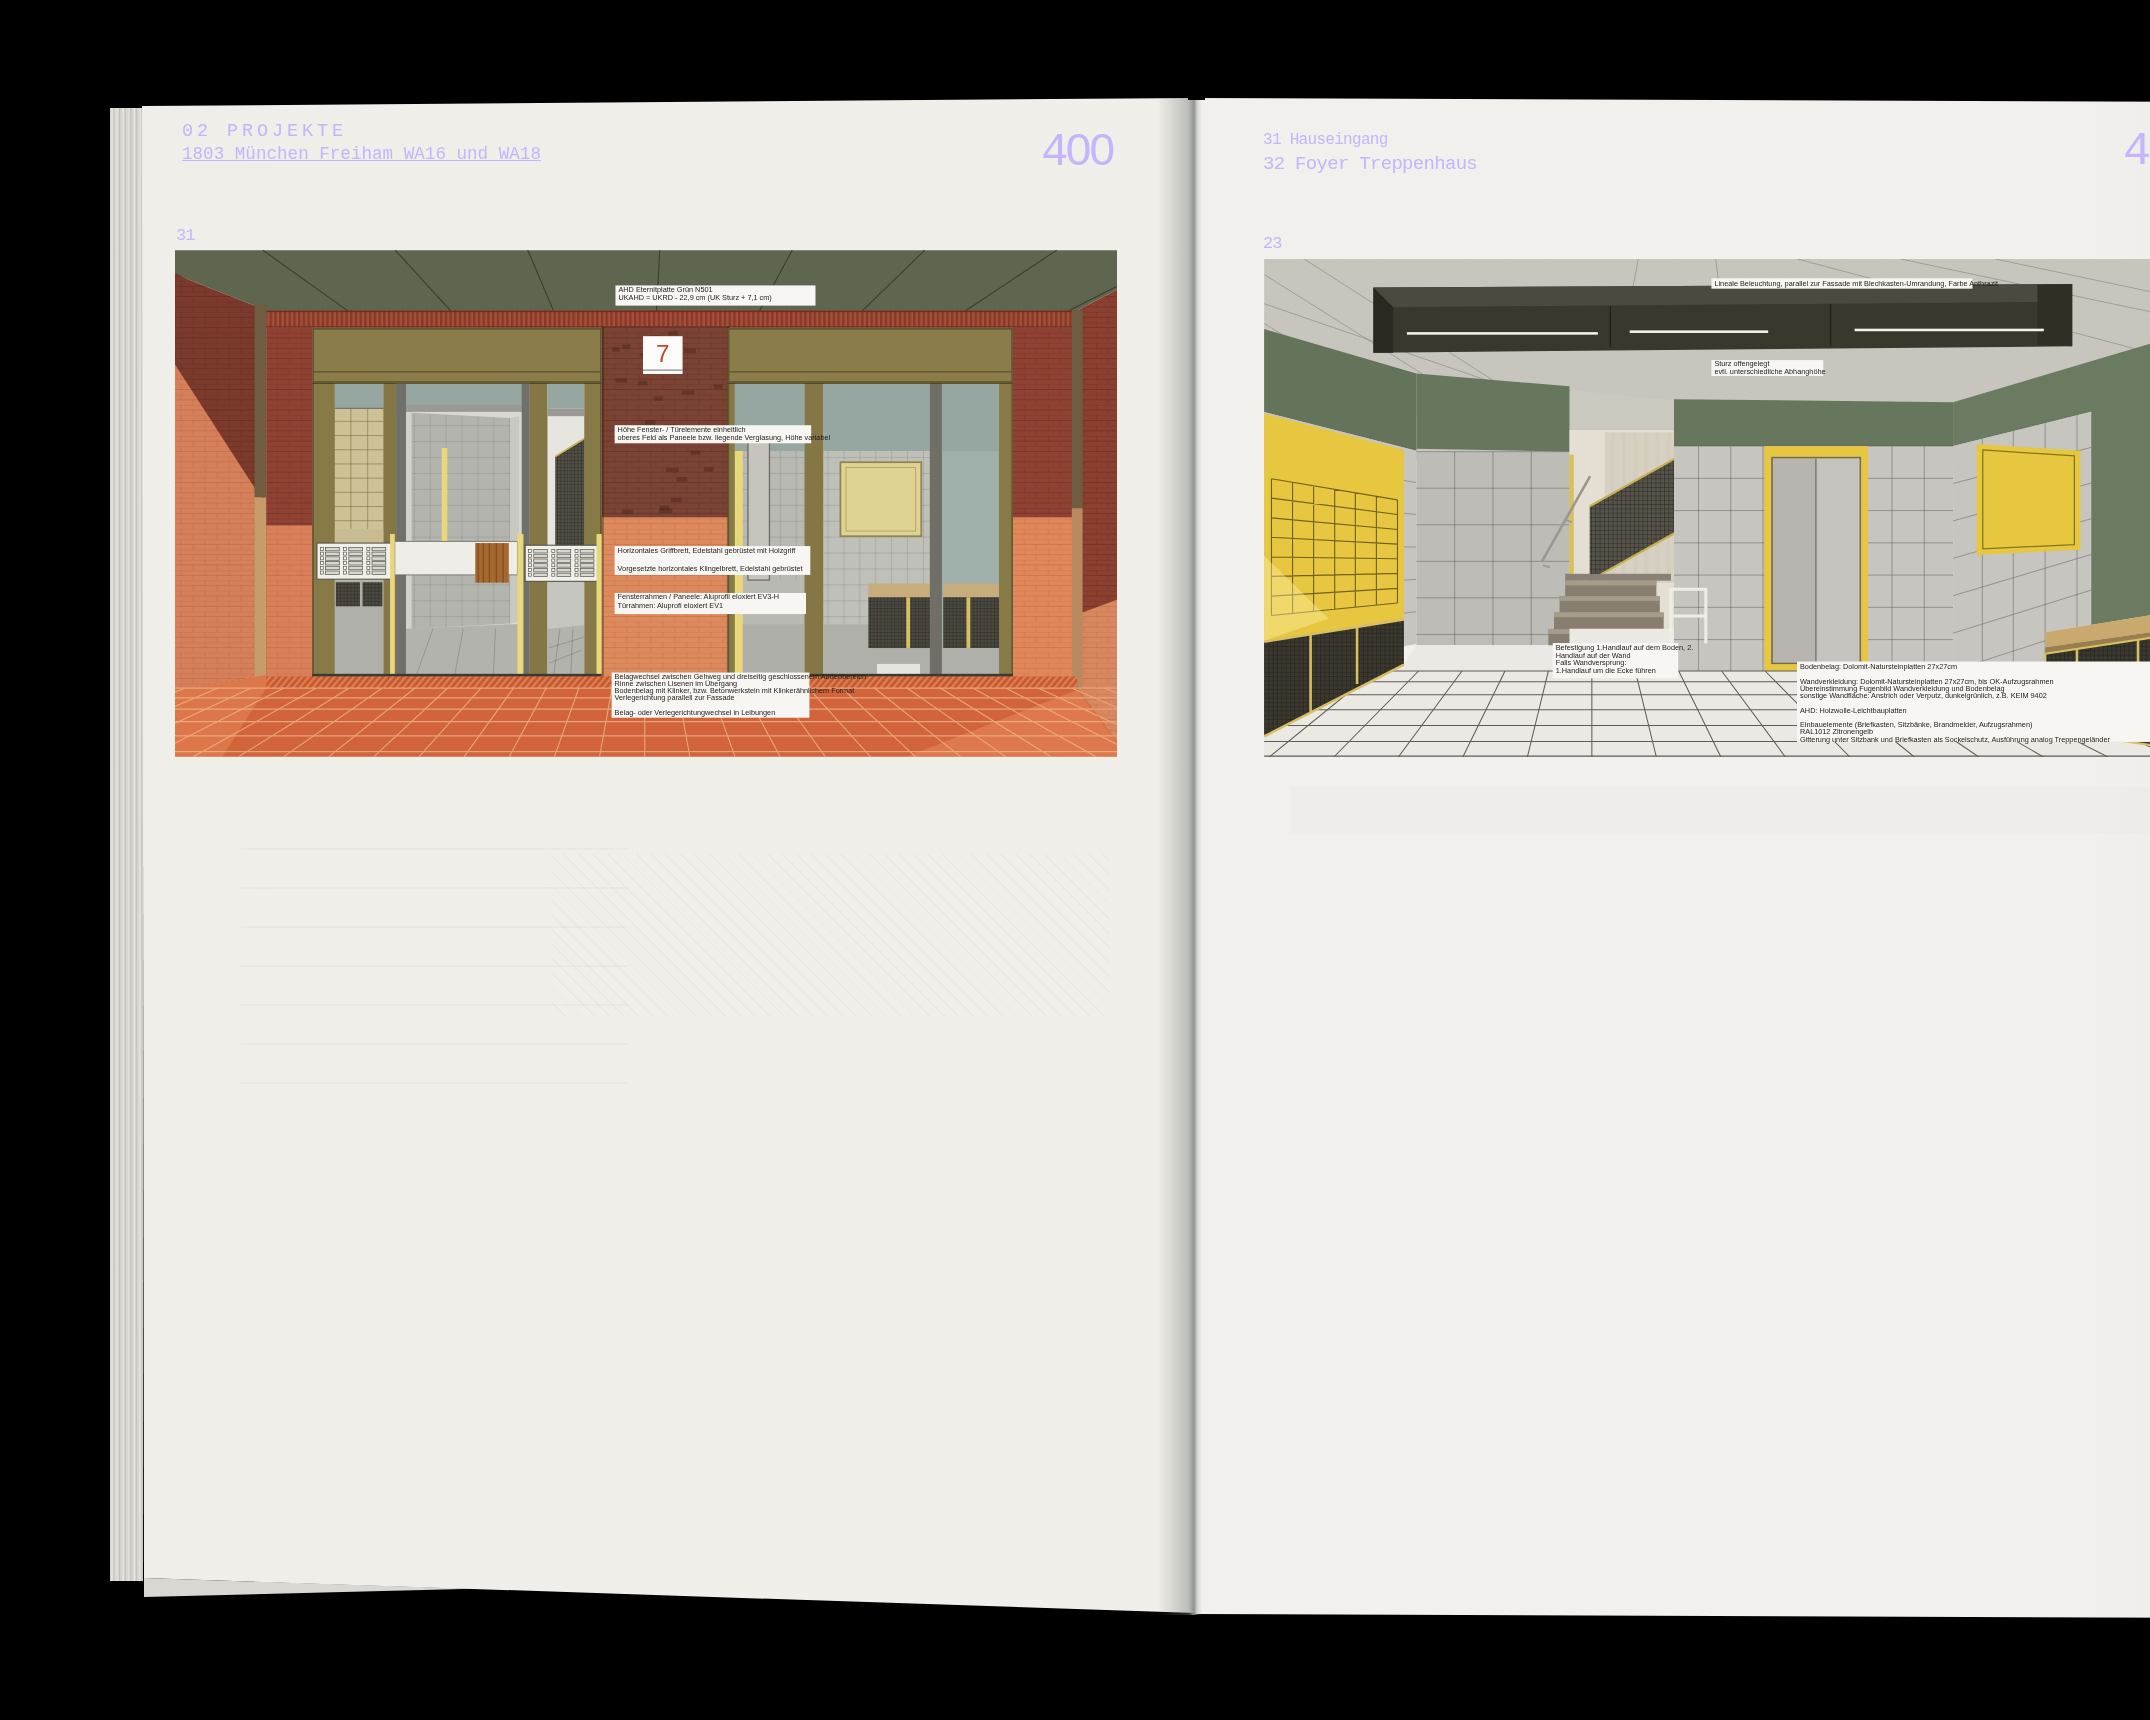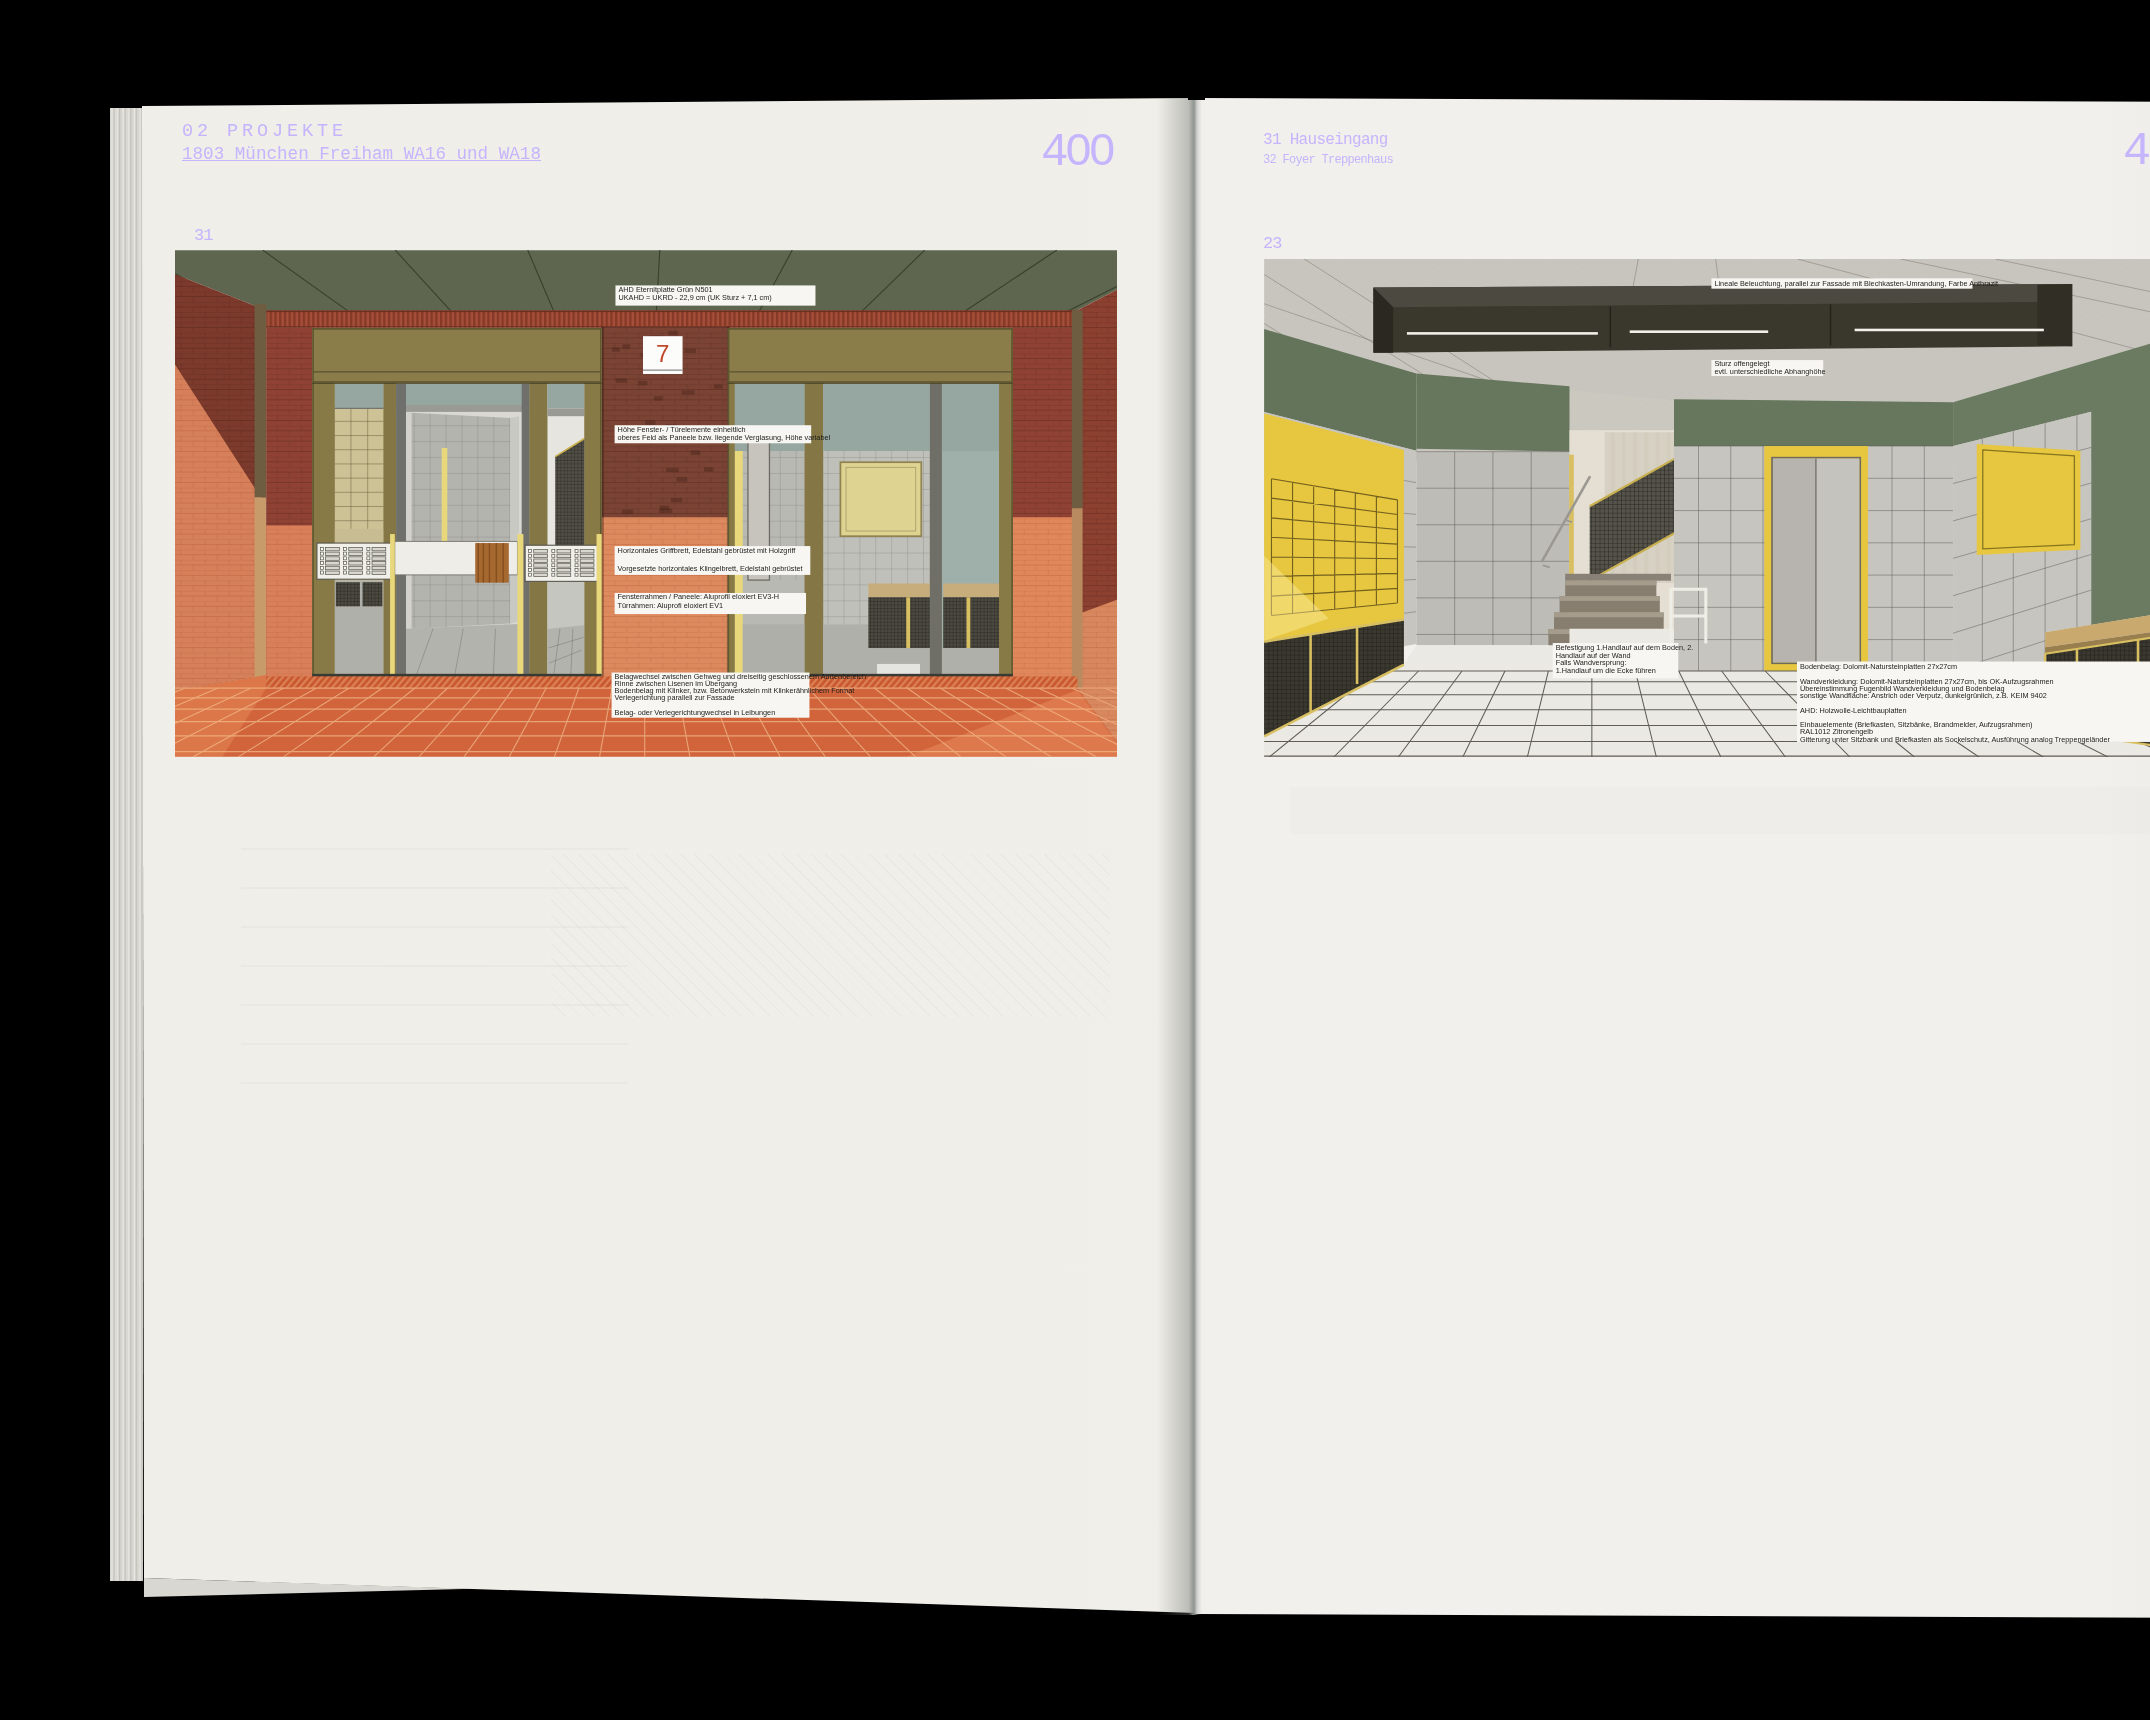--- a/index.html
+++ b/index.html
@@ -3,25 +3,25 @@
 <div style="position:absolute;left:110px;top:108px;width:33px;height:1473px;background:repeating-linear-gradient(90deg,#d2d1cc 0px,#e7e6e1 2.2px,#c2c1bc 3.9px,#deddd8 5.6px);"></div>
 <div style="position:absolute;left:144px;top:1578px;width:329px;height:20px;background:#d8d7d2;clip-path:polygon(0% 0%,100% 54%,0% 95%);"></div>
 <div style="position:absolute;left:0;top:0;width:2366px;height:1721px;clip-path:polygon(142px 106px,1196px 98px,1196px 1613px,144px 1578px);background:linear-gradient(90deg,#e8e7e2 0%,#efeee9 4%,#f0efea 78%,#e9e8e3 94%,#d5d4cf 100%);"></div>
 <div style="position:absolute;left:0;top:0;width:2366px;height:1721px;clip-path:polygon(1195px 98px,2239px 102px,2243px 1618px,1195px 1614px);background:linear-gradient(90deg,#c4c3be 0%,#e4e3de 1%,#eeede8 6%,#f1f0ec 14%,#f1f0ec 88%,#eceae6 98%,#e6e5e1 100%);"></div>
 <div style="position:absolute;left:1157px;top:98px;width:45px;height:1517px;background:linear-gradient(90deg,rgba(120,120,115,0) 0%,rgba(112,114,110,0.40) 70%,#8f9591 82%,rgba(150,152,148,0.30) 90%,rgba(140,140,136,0) 100%);"></div>
 <div style="position:absolute;left:1188px;top:90px;width:17px;height:9.5px;background:#000;"></div>
 <div class="mono" style="left:182px;top:121px;font-size:18.5px;letter-spacing:3.9px;">02 PROJEKTE</div>
 <div class="mono" style="left:182px;top:144px;font-size:17.6px;text-decoration:underline;">1803 München Freiham WA16 und WA18</div>
 <div class="mono" style="left:1041px;top:127px;font-size:46px;letter-spacing:-3.9px;">400</div>
 <div class="mono" style="left:1263px;top:131px;font-size:16px;letter-spacing:-0.7px;">31 Hauseingang</div>
-<div class="mono" style="left:1263px;top:153px;font-size:12px;letter-spacing:-0.7px;">32 Foyer Treppenhaus</div>
+<div class="mono" style="left:1263px;top:153px;font-size:19px;letter-spacing:-0.7px;">32 Foyer Treppenhaus</div>
 <div class="mono" style="left:2123px;top:125px;font-size:47px;letter-spacing:-3.9px;">401</div>
 <div style="position:absolute;left:1073px;top:143px;width:9.5px;height:13.8px;background:#f0efea;border-radius:50%;"></div>
 <div style="position:absolute;left:1096px;top:143px;width:9.5px;height:13.8px;background:#f0efea;border-radius:50%;"></div>
-<div class="mono" style="left:176px;top:226px;font-size:17px;letter-spacing:-0.9px;margin-left:18px;">31</div>
+<div class="mono" style="left:176px;top:226px;font-size:17px;letter-spacing:-0.9px;">31</div>
 <div class="mono" style="left:1263px;top:234px;font-size:17px;letter-spacing:-0.9px;">23</div>
 <div style="position:absolute;left:551px;top:854px;width:559px;height:163px;opacity:0.05;background:repeating-linear-gradient(45deg,#877 0 1.3px,transparent 1.3px 10.3px);"></div>
 <div style="position:absolute;left:241px;top:817px;width:387px;height:267px;opacity:0.045;background:repeating-linear-gradient(0deg,#666 0 1.7px,transparent 1.7px 39px);"></div>
 <div style="position:absolute;left:1290px;top:787px;width:903px;height:47px;opacity:0.018;background:#777;"></div>
 <svg xmlns="http://www.w3.org/2000/svg" width="942" height="507" viewBox="0 0 2190 1178" style="position:absolute;left:175px;top:250px;">
     <defs>
       <pattern id="bkD" width="56" height="24" patternUnits="userSpaceOnUse">
         <path d="M0,0H56M0,12H56" stroke="rgba(40,12,6,0.28)" stroke-width="1.8"></path>
         <path d="M14,0V12M42,12V24" stroke="rgba(40,12,6,0.22)" stroke-width="1.6"></path>
       </pattern>

